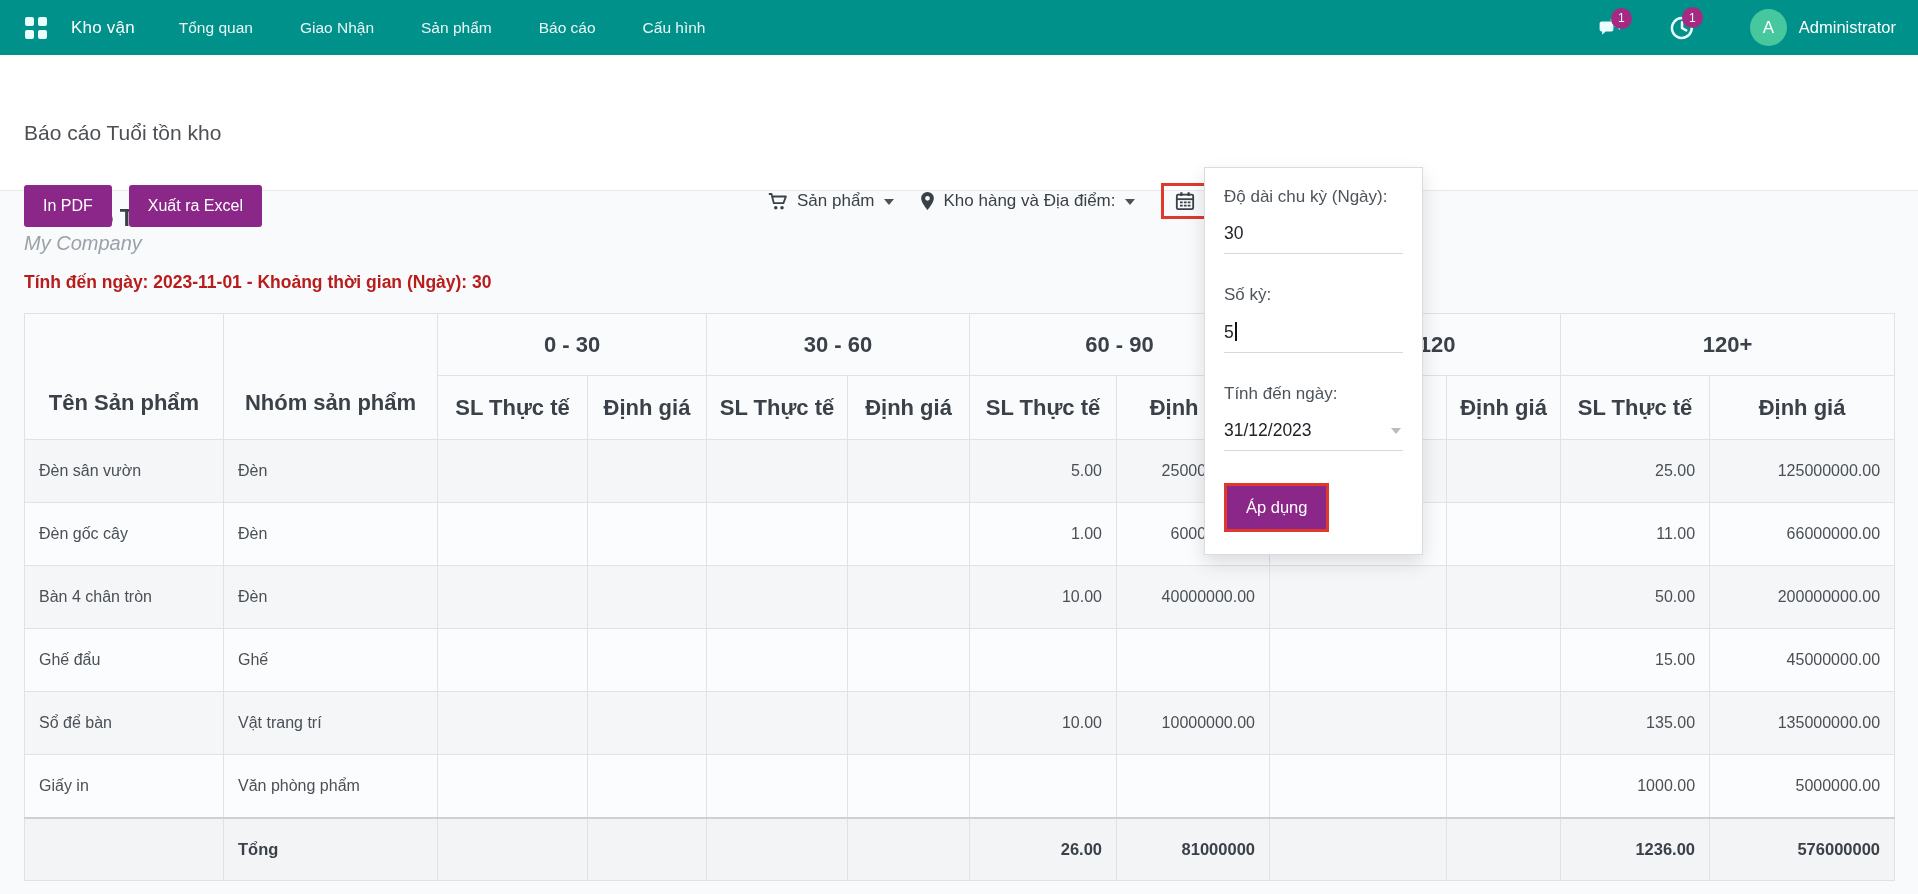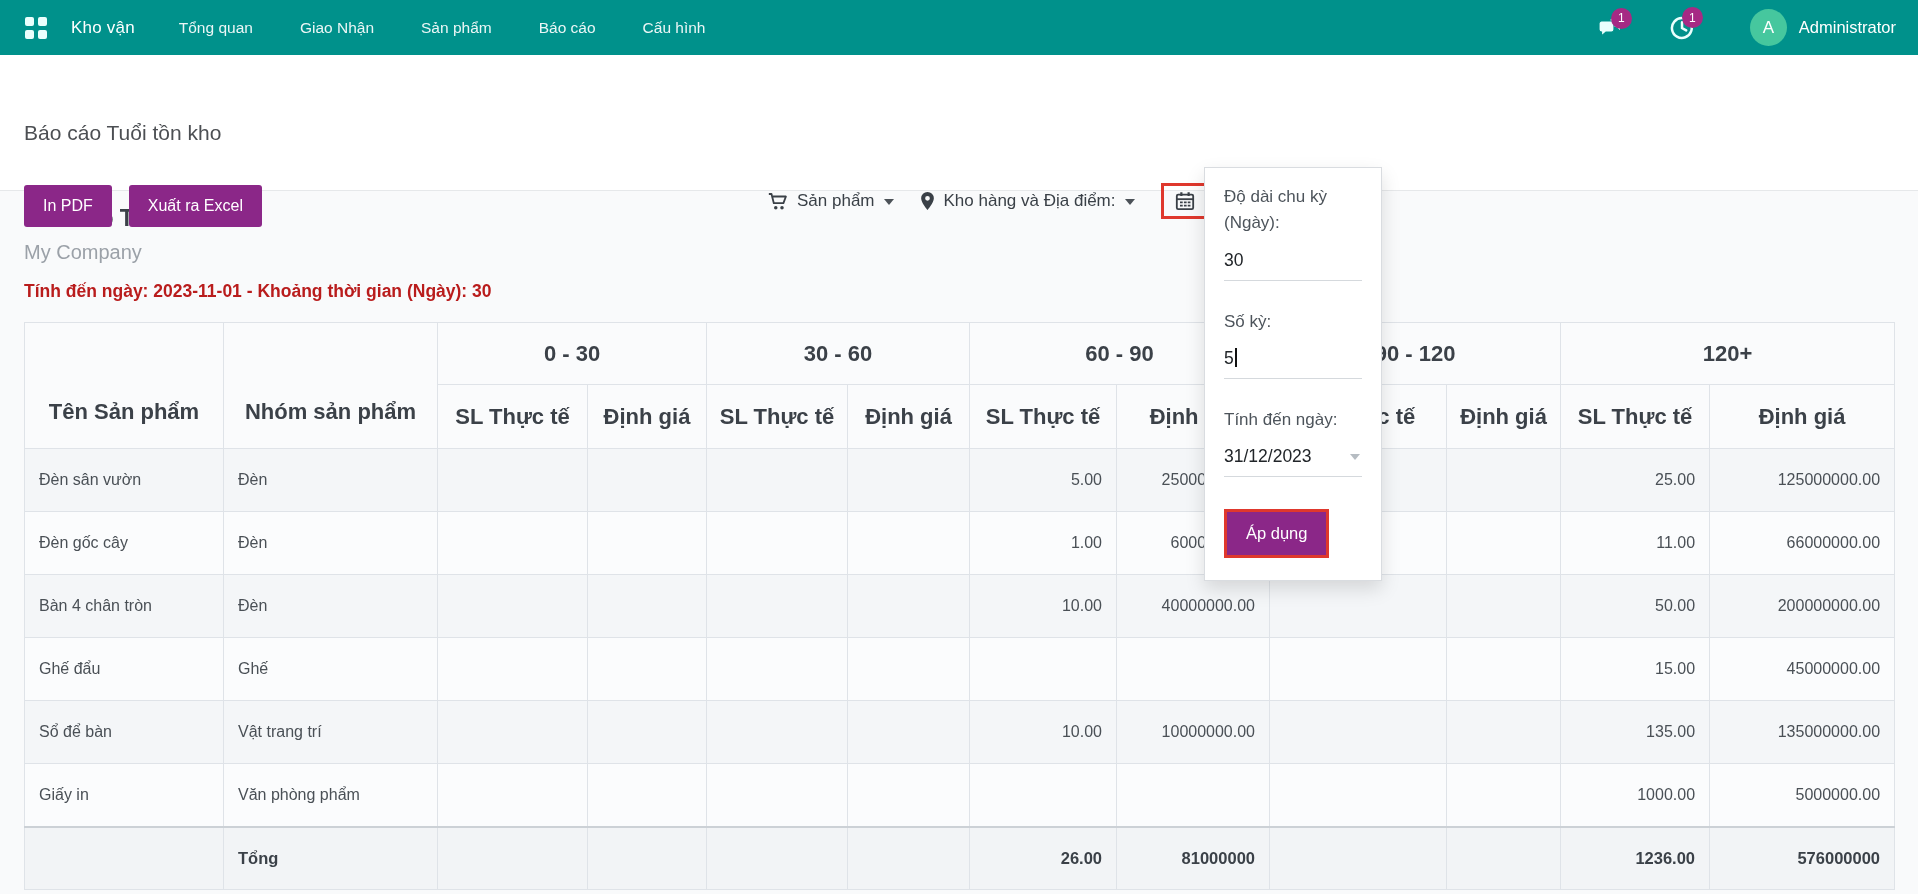--- a/index.html
+++ b/index.html
@@ -45,39 +45,39 @@
     padding:12px 19px; border-radius:3px; cursor:pointer; font-family:inherit;
   }
   .filters { position:absolute; left:768px; top:124px; height:44px; display:flex; align-items:center; gap:26px; color:#3a4047; font-size:17px; }
   .filter-item { display:flex; align-items:center; gap:9px; cursor:pointer; white-space:nowrap; }
   .caret { width:0; height:0; border-left:5px solid transparent; border-right:5px solid transparent; border-top:6px solid #4c5258; margin-top:2px; }
   .filter-period { border:3px solid var(--c-highlight); padding:5px 11px; }
 
   
   .content { height:703px; background:#f9fafb; padding:0 24px; }
   .report-title { margin:0; padding-top:14px; font-size:23px; font-weight:700; color:#3b4148; }
-  .company { margin-top:9px; font-size:20px; color:#9ba1a8; }
+  .company { font-size:20px; color:#9ba1a8;font-style:italic; }
   .report-sub { margin-top:17px; font-size:17.5px; font-weight:700; color:#b91c1c; }
 
   table { width:1870px; border-collapse:collapse; table-layout:fixed; margin-top:20px; }
   th, td { border:1px solid #dfe3e8; }
   thead th { color:#3b4148; font-size:22px; font-weight:700; background:#fafbfc; }
   th.group { height:62px; text-align:center; }
   th.sub { height:64px; text-align:center; }
   th.span2 { vertical-align:bottom; text-align:center; padding-bottom:23px; }
   tbody td { height:63px; font-size:16px; color:#4a5056; }
   td.c-left { text-align:left; padding-left:14px; }
   td.c-num { text-align:right; padding-right:14px; }
   tbody tr:nth-child(odd) td { background:#f4f6f8; }
   tbody tr:nth-child(even) td { background:#fbfcfd; }
   tbody tr.total-row td { background:#f2f4f6; font-weight:700; color:#3b4148; border-top:2px solid #ccd1d6; font-size:16.5px; }
 
   
   .dropdown {
-    position:absolute; left:1204px; top:167px; width:178px; z-index:20;
+    position:absolute; left:1204px; top:167px; width:219px; z-index:20;
     background:#fff; border:1px solid #d9dce0; box-shadow:0 8px 18px rgba(0,0,0,.13);
     padding:16px 19px 22px 19px; font-size:17px; color:#4d545b;
   }
   .dd-label { line-height:1.55; }
   .dd-input {
     margin-top:9px; margin-bottom:28px; padding:4px 0 9px 0;
     border-bottom:1px solid #d5d9dd; color:#212529; font-size:17.5px; cursor:text;
   }
   .caret-bar { display:inline-block; width:2px; height:19px; background:#111; vertical-align:-3px; margin-left:1px; }
   .dd-date { display:flex; align-items:center; justify-content:space-between; cursor:pointer; }

